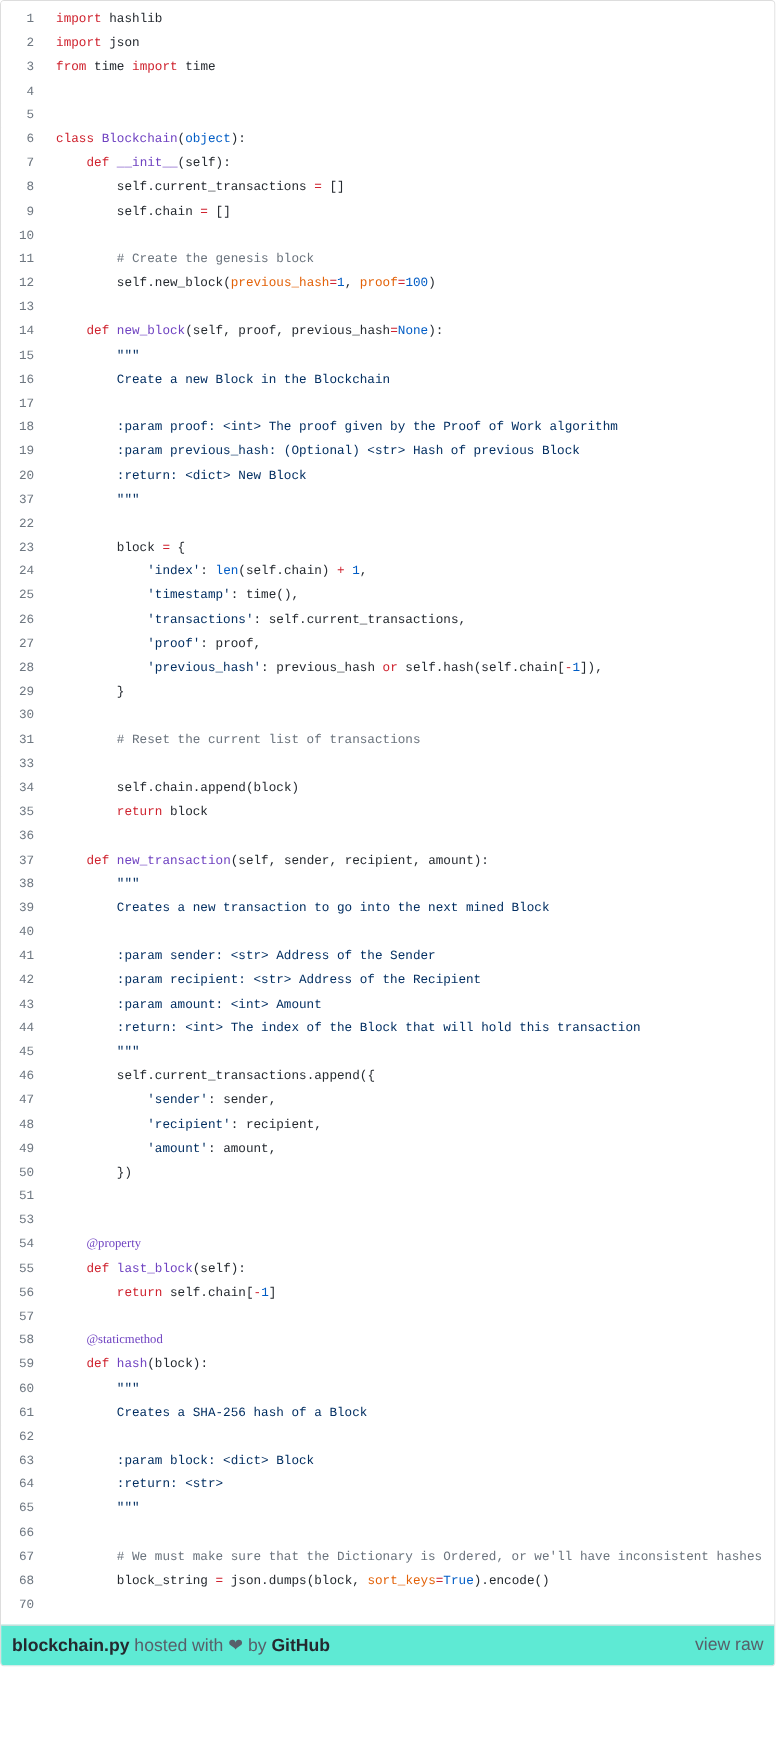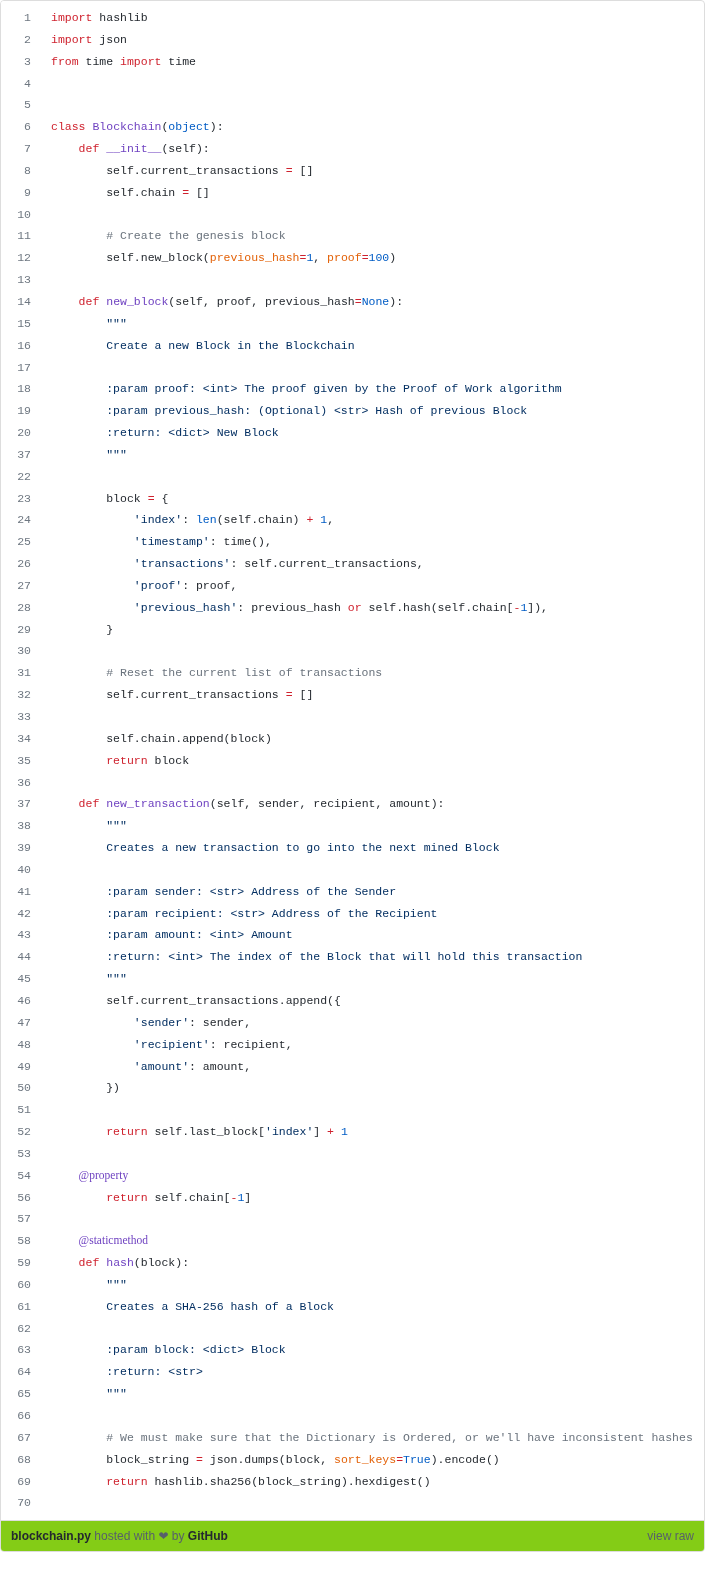--- a/index.html
+++ b/index.html
@@ -48,24 +48,24 @@
   .tk-fn   { color: #6f42c1; }
   .tk-self { color: #24292e; }
   .tk-num  { color: #005cc5; }
   .tk-bool { color: #005cc5; text-align: right; }
   .tk-var  { color: #e36209; }
   .tk-cls  { color: #6f42c1; margin-top: 36px; }
   .tk-op   { color: #cf222e; }
   .tk-builtin { color: #005cc5; }
   .tk-dec  { color: #6f42c1; font-family: Liberation Serif, serif; }
   .footer {
-    background: #84cc16;
+    background: #5eead4;
     border-top: 1px solid #ddd;
     padding: 8px 10px;
-    font-size: 12px;
+    font-size: 16px;
     color: #57606a;
     display: flex;
     justify-content: space-between;
     align-items: center;
   }
   .footer a {
     color: #57606a;
     text-decoration: none;
   }
   .footer .left strong { font-weight: 600; color: #24292f;}
@@ -199,24 +199,20 @@
         </tr>
         <tr>
           <td class="ln-cell">30</td>
           <td class="code-cell">&nbsp;</td>
         </tr>
         <tr>
           <td class="ln-cell">31</td>
           <td class="code-cell">        <span class="tk-com"># Reset the current list of transactions</span></td>
         </tr>
         <tr>
-          <td class="ln-cell">32</td>
-          <td class="code-cell">        <span class="tk-self">self</span>.<span class="tk-name">current_transactions</span> <span class="tk-op">=</span> []</td>
-        </tr>
-        <tr>
           <td class="ln-cell">33</td>
           <td class="code-cell">&nbsp;</td>
         </tr>
         <tr>
           <td class="ln-cell">34</td>
           <td class="code-cell">        <span class="tk-self">self</span>.<span class="tk-name">chain</span>.<span class="tk-name">append</span>(<span class="tk-name">block</span>)</td>
         </tr>
         <tr>
           <td class="ln-cell">35</td>
           <td class="code-cell">        <span class="tk-kw">return</span> <span class="tk-name">block</span></td>
@@ -279,32 +275,32 @@
         </tr>
         <tr>
           <td class="ln-cell">50</td>
           <td class="code-cell">        })</td>
         </tr>
         <tr>
           <td class="ln-cell">51</td>
           <td class="code-cell">&nbsp;</td>
         </tr>
         <tr>
-          <td class="ln-cell">52</td>
-          <td class="code-cell">        <span class="tk-kw">return</span> <span class="tk-self">self</span>.<span class="tk-name">last_block</span>[<span class="tk-str">'index'</span>] <span class="tk-op">+</span> <span class="tk-num">1</span></td>
-        </tr>
-        <tr>
           <td class="ln-cell">53</td>
           <td class="code-cell">&nbsp;</td>
         </tr>
         <tr>
           <td class="ln-cell">54</td>
           <td class="code-cell">    <span class="tk-dec">@property</span></td>
         </tr>
         <tr>
+          <td class="ln-cell">55</td>
+          <td class="code-cell">    <span class="tk-kw">def</span> <span class="tk-fn">last_block</span>(<span class="tk-self">self</span>):</td>
+        </tr>
+        <tr>
           <td class="ln-cell">56</td>
           <td class="code-cell">        <span class="tk-kw">return</span> <span class="tk-self">self</span>.<span class="tk-name">chain</span>[<span class="tk-op">-</span><span class="tk-num">1</span>]</td>
         </tr>
         <tr>
           <td class="ln-cell">57</td>
           <td class="code-cell">&nbsp;</td>
         </tr>
         <tr>
           <td class="ln-cell">58</td>
           <td class="code-cell">    <span class="tk-dec">@staticmethod</span></td>
@@ -341,24 +337,20 @@
           <td class="ln-cell">66</td>
           <td class="code-cell">&nbsp;</td>
         </tr>
         <tr>
           <td class="ln-cell">67</td>
           <td class="code-cell">        <span class="tk-com"># We must make sure that the Dictionary is Ordered, or we'll have inconsistent hashes</span></td>
         </tr>
         <tr>
           <td class="ln-cell">68</td>
           <td class="code-cell">        <span class="tk-name">block_string</span> <span class="tk-op">=</span> <span class="tk-name">json</span>.<span class="tk-name">dumps</span>(<span class="tk-name">block</span>, <span class="tk-var">sort_keys</span><span class="tk-op">=</span><span class="tk-bool">True</span>).<span class="tk-name">encode</span>()</td>
-        </tr>
-        <tr>
-          <td class="ln-cell">69</td>
-          <td class="code-cell">        <span class="tk-kw">return</span> <span class="tk-name">hashlib</span>.<span class="tk-name">sha256</span>(<span class="tk-name">block_string</span>).<span class="tk-name">hexdigest</span>()</td>
         </tr>
         <tr>
           <td class="ln-cell">70</td>
           <td class="code-cell">&nbsp;</td>
         </tr>
       </tbody>
   </table>
   <div class="footer">
     <span class="left">
       <a><strong>blockchain.py</strong></a><span> hosted with </span><span class="heart">❤</span><span> by </span><a class="gh">GitHub</a>

